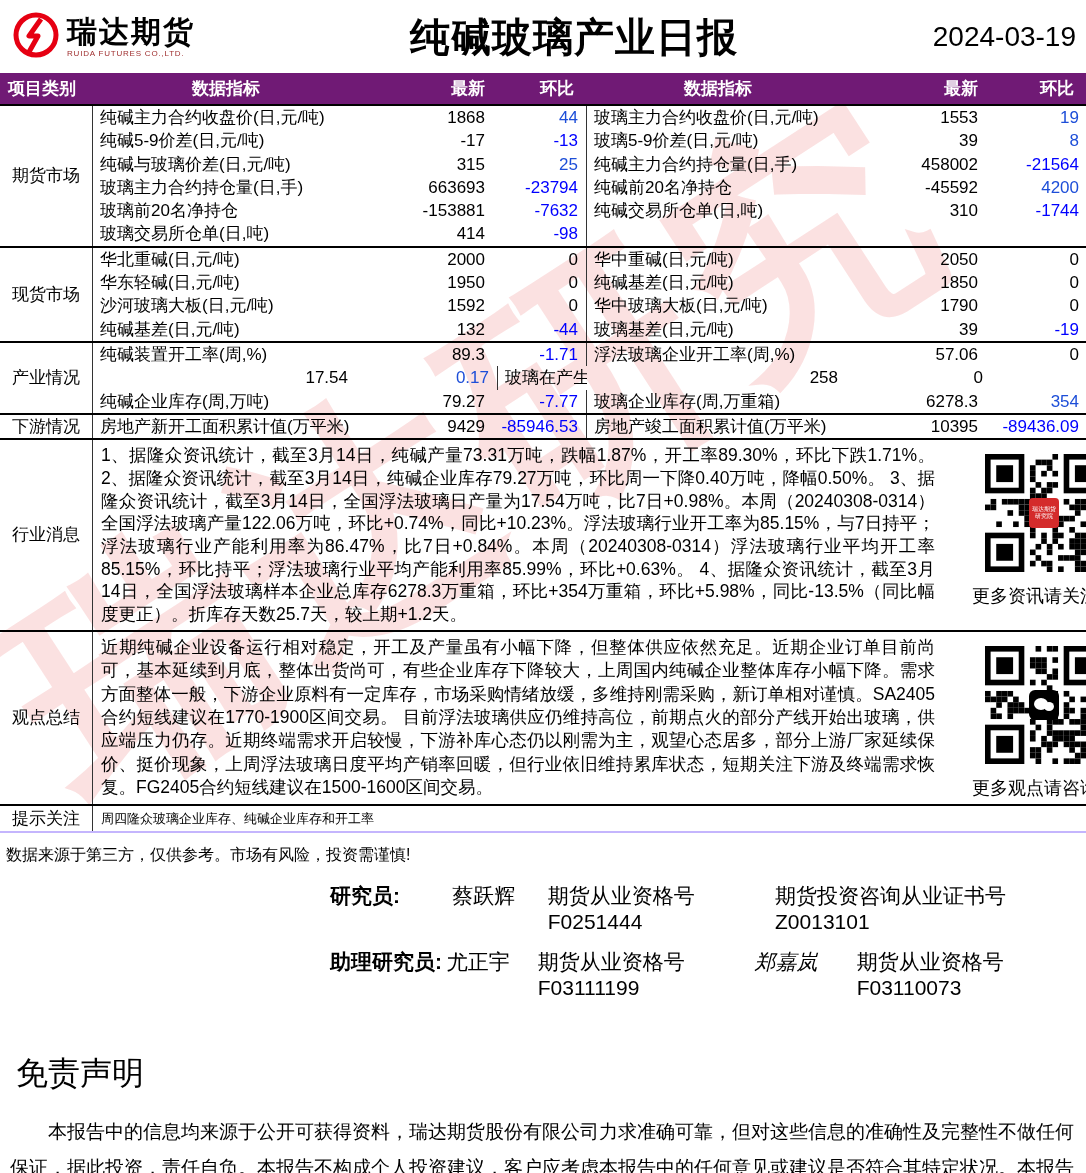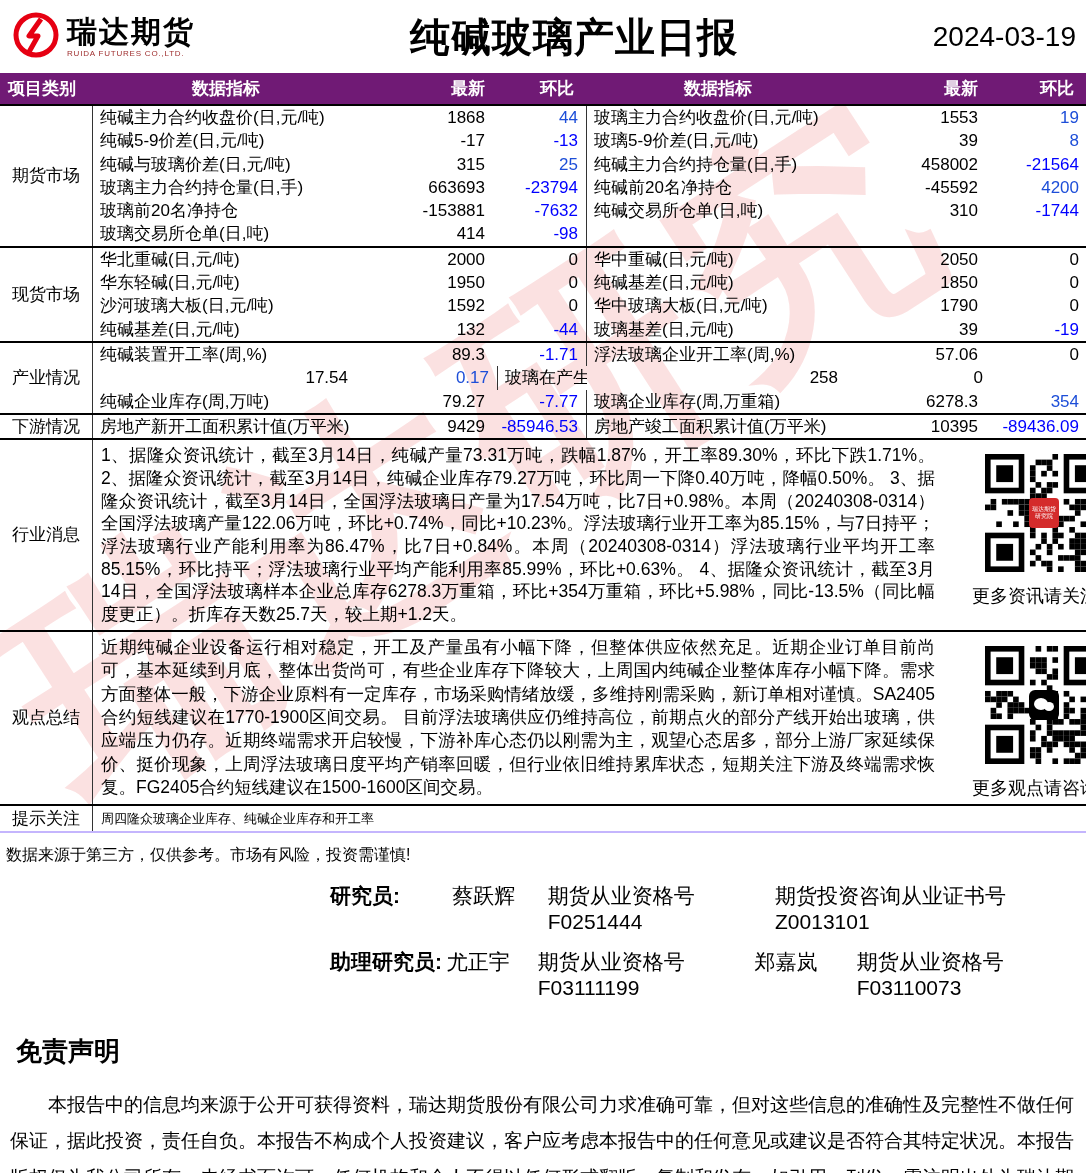--- a/index.html
+++ b/index.html
@@ -52,22 +52,22 @@
   .tips .rows{display:flex;align-items:center;}
   .tips .lab2{font-size:13px;padding-left:8px;line-height:25px;}
   .tipsec{height:25px;}
   
   .footnote{margin:12px 0 0 6px;font-size:16px;}
   .resblk{margin:16px 0 0 330px;font-size:21px;}
   .resrow{display:flex;margin-bottom:14px;}
   .resrow b{width:128px;}
   .resrow .nm{width:100px;}
   .resrow .ct{width:238px;}
-  .resrow .nm2{width:112px;}
-  .disc-h{font-size:26px;font-weight:bold;margin:34px 0 0 16px;}
+  .resrow .nm2{width:112px;font-style:italic;}
+  .disc-h{font-size:32px;font-weight:normal;margin:52px 0 0 16px;}
   .disc-p{margin:18px 12px 0 10px;font-size:19px;line-height:36.5px;text-align:justify;text-indent:2em;}
 </style>
 </head>
 <body>
 
 <div class="wm">瑞达研究</div>
 
 <div class="content">
 
   <div class="hdr">

